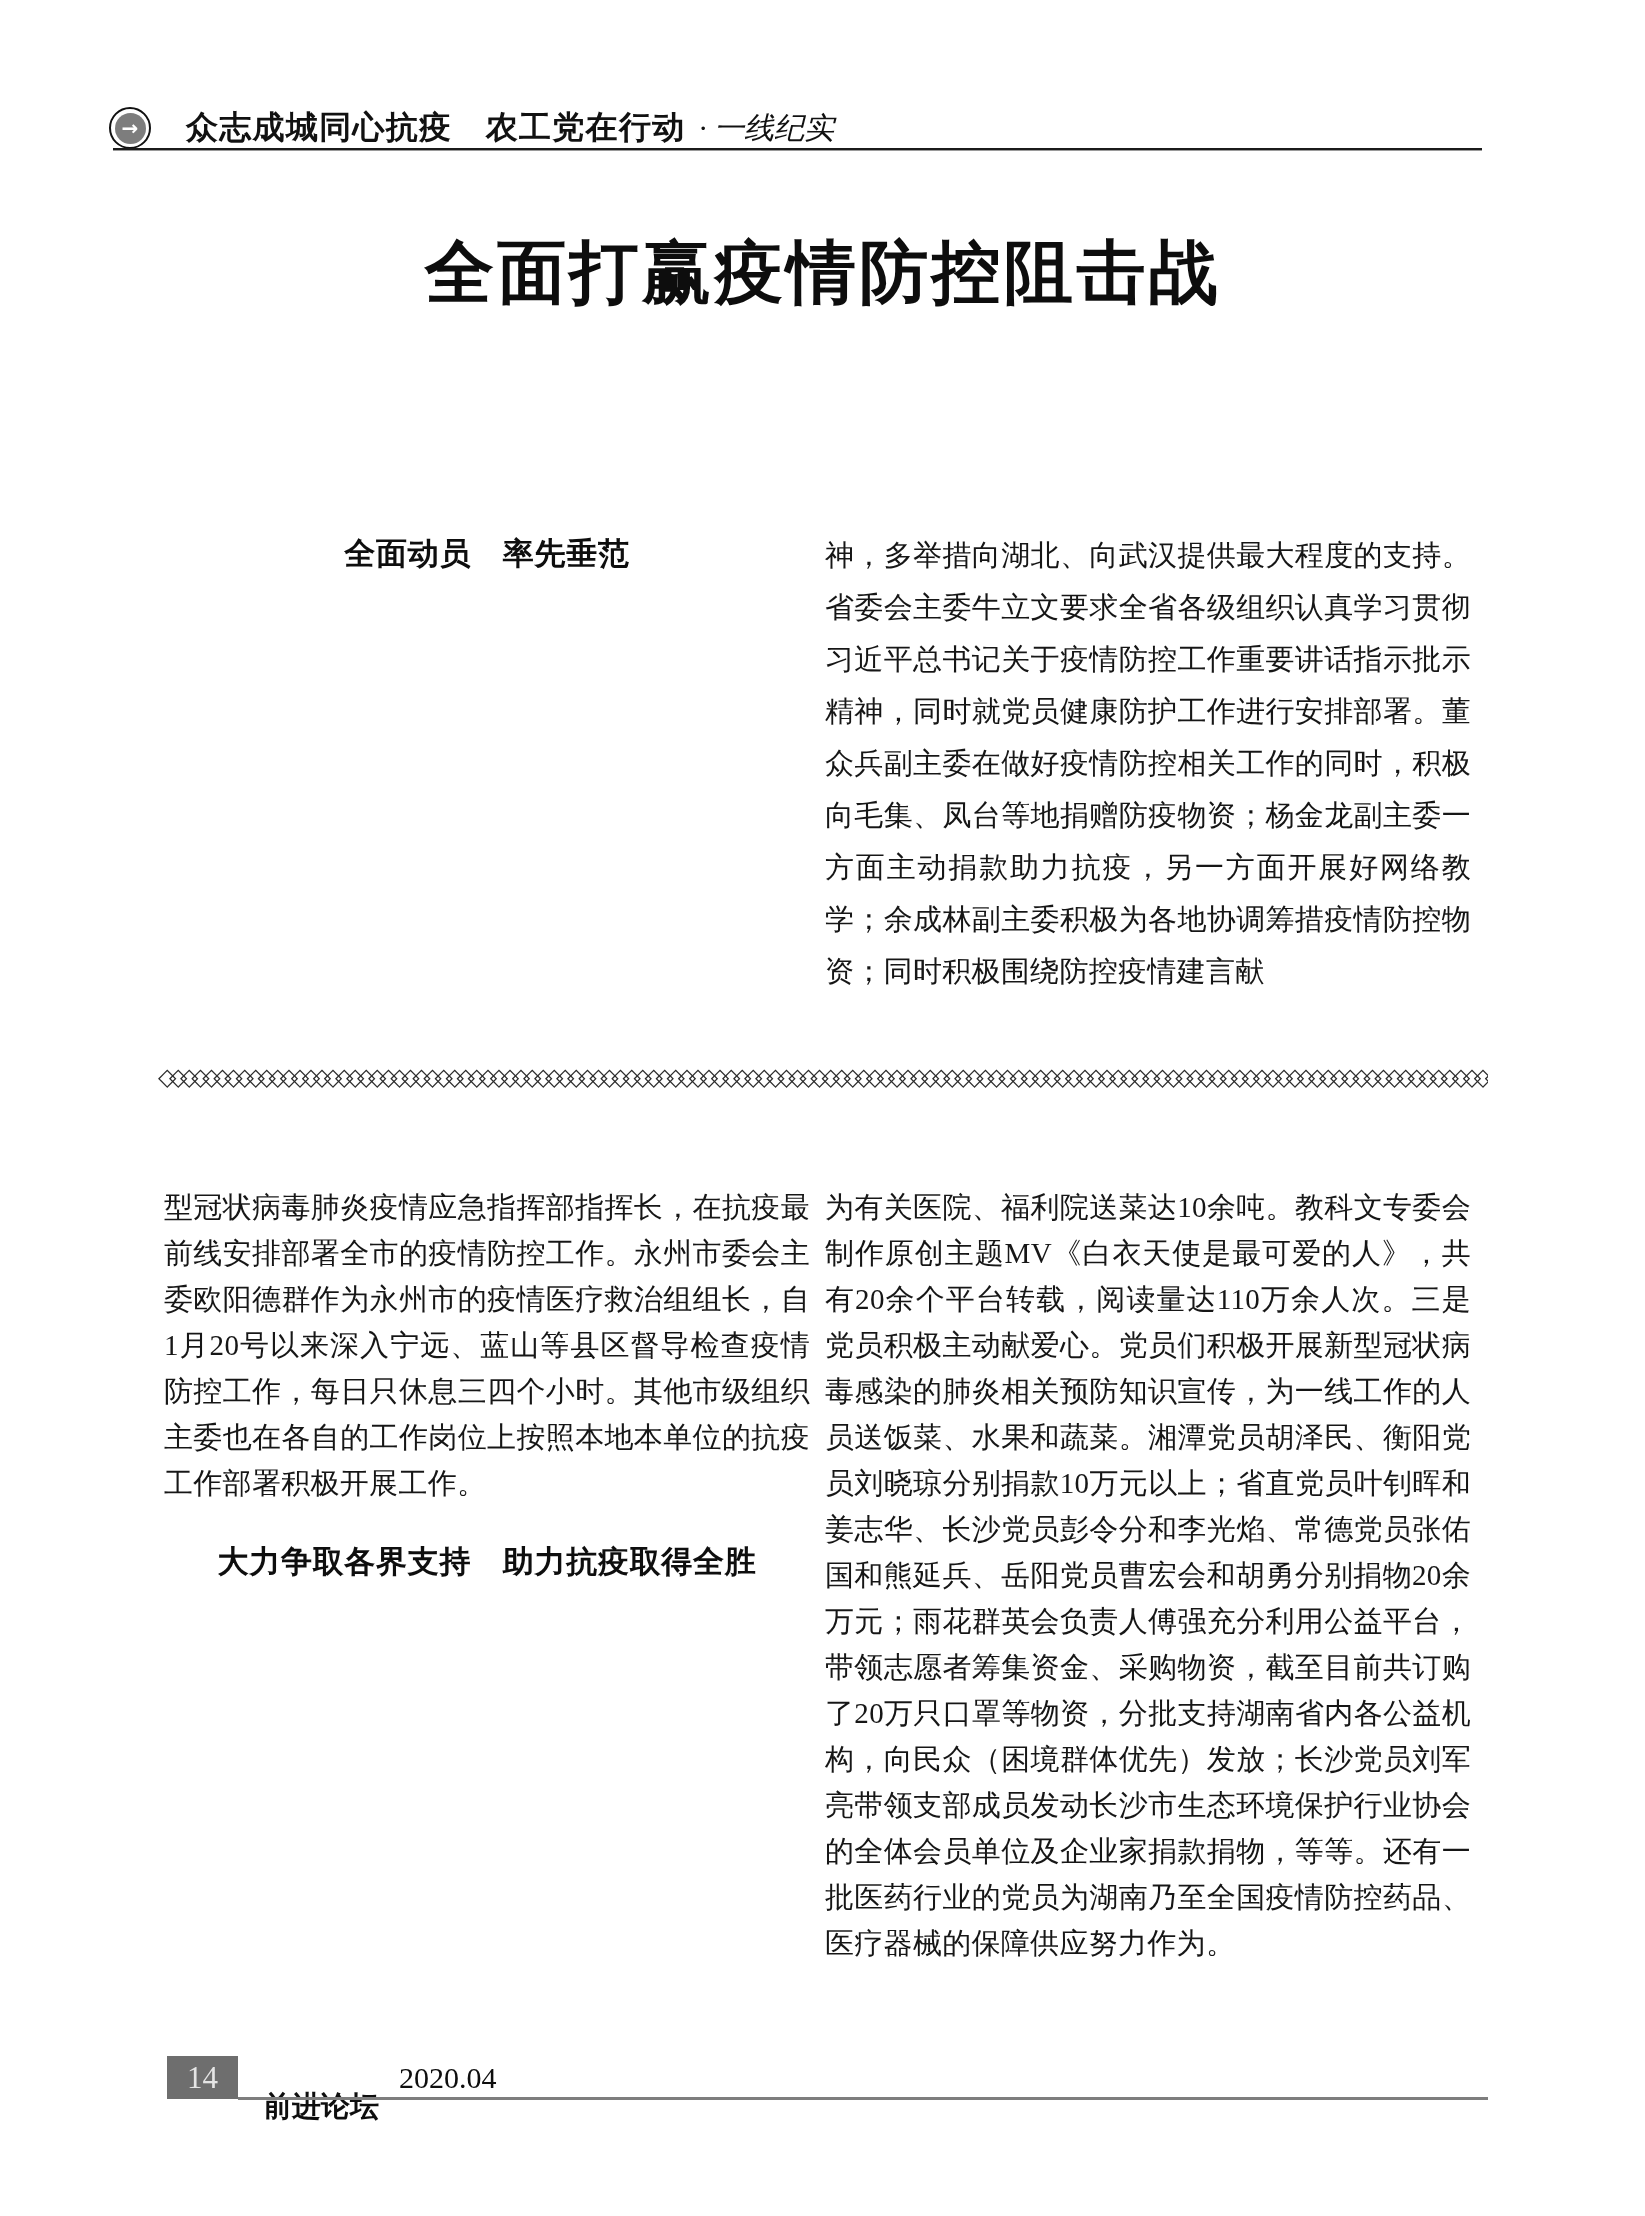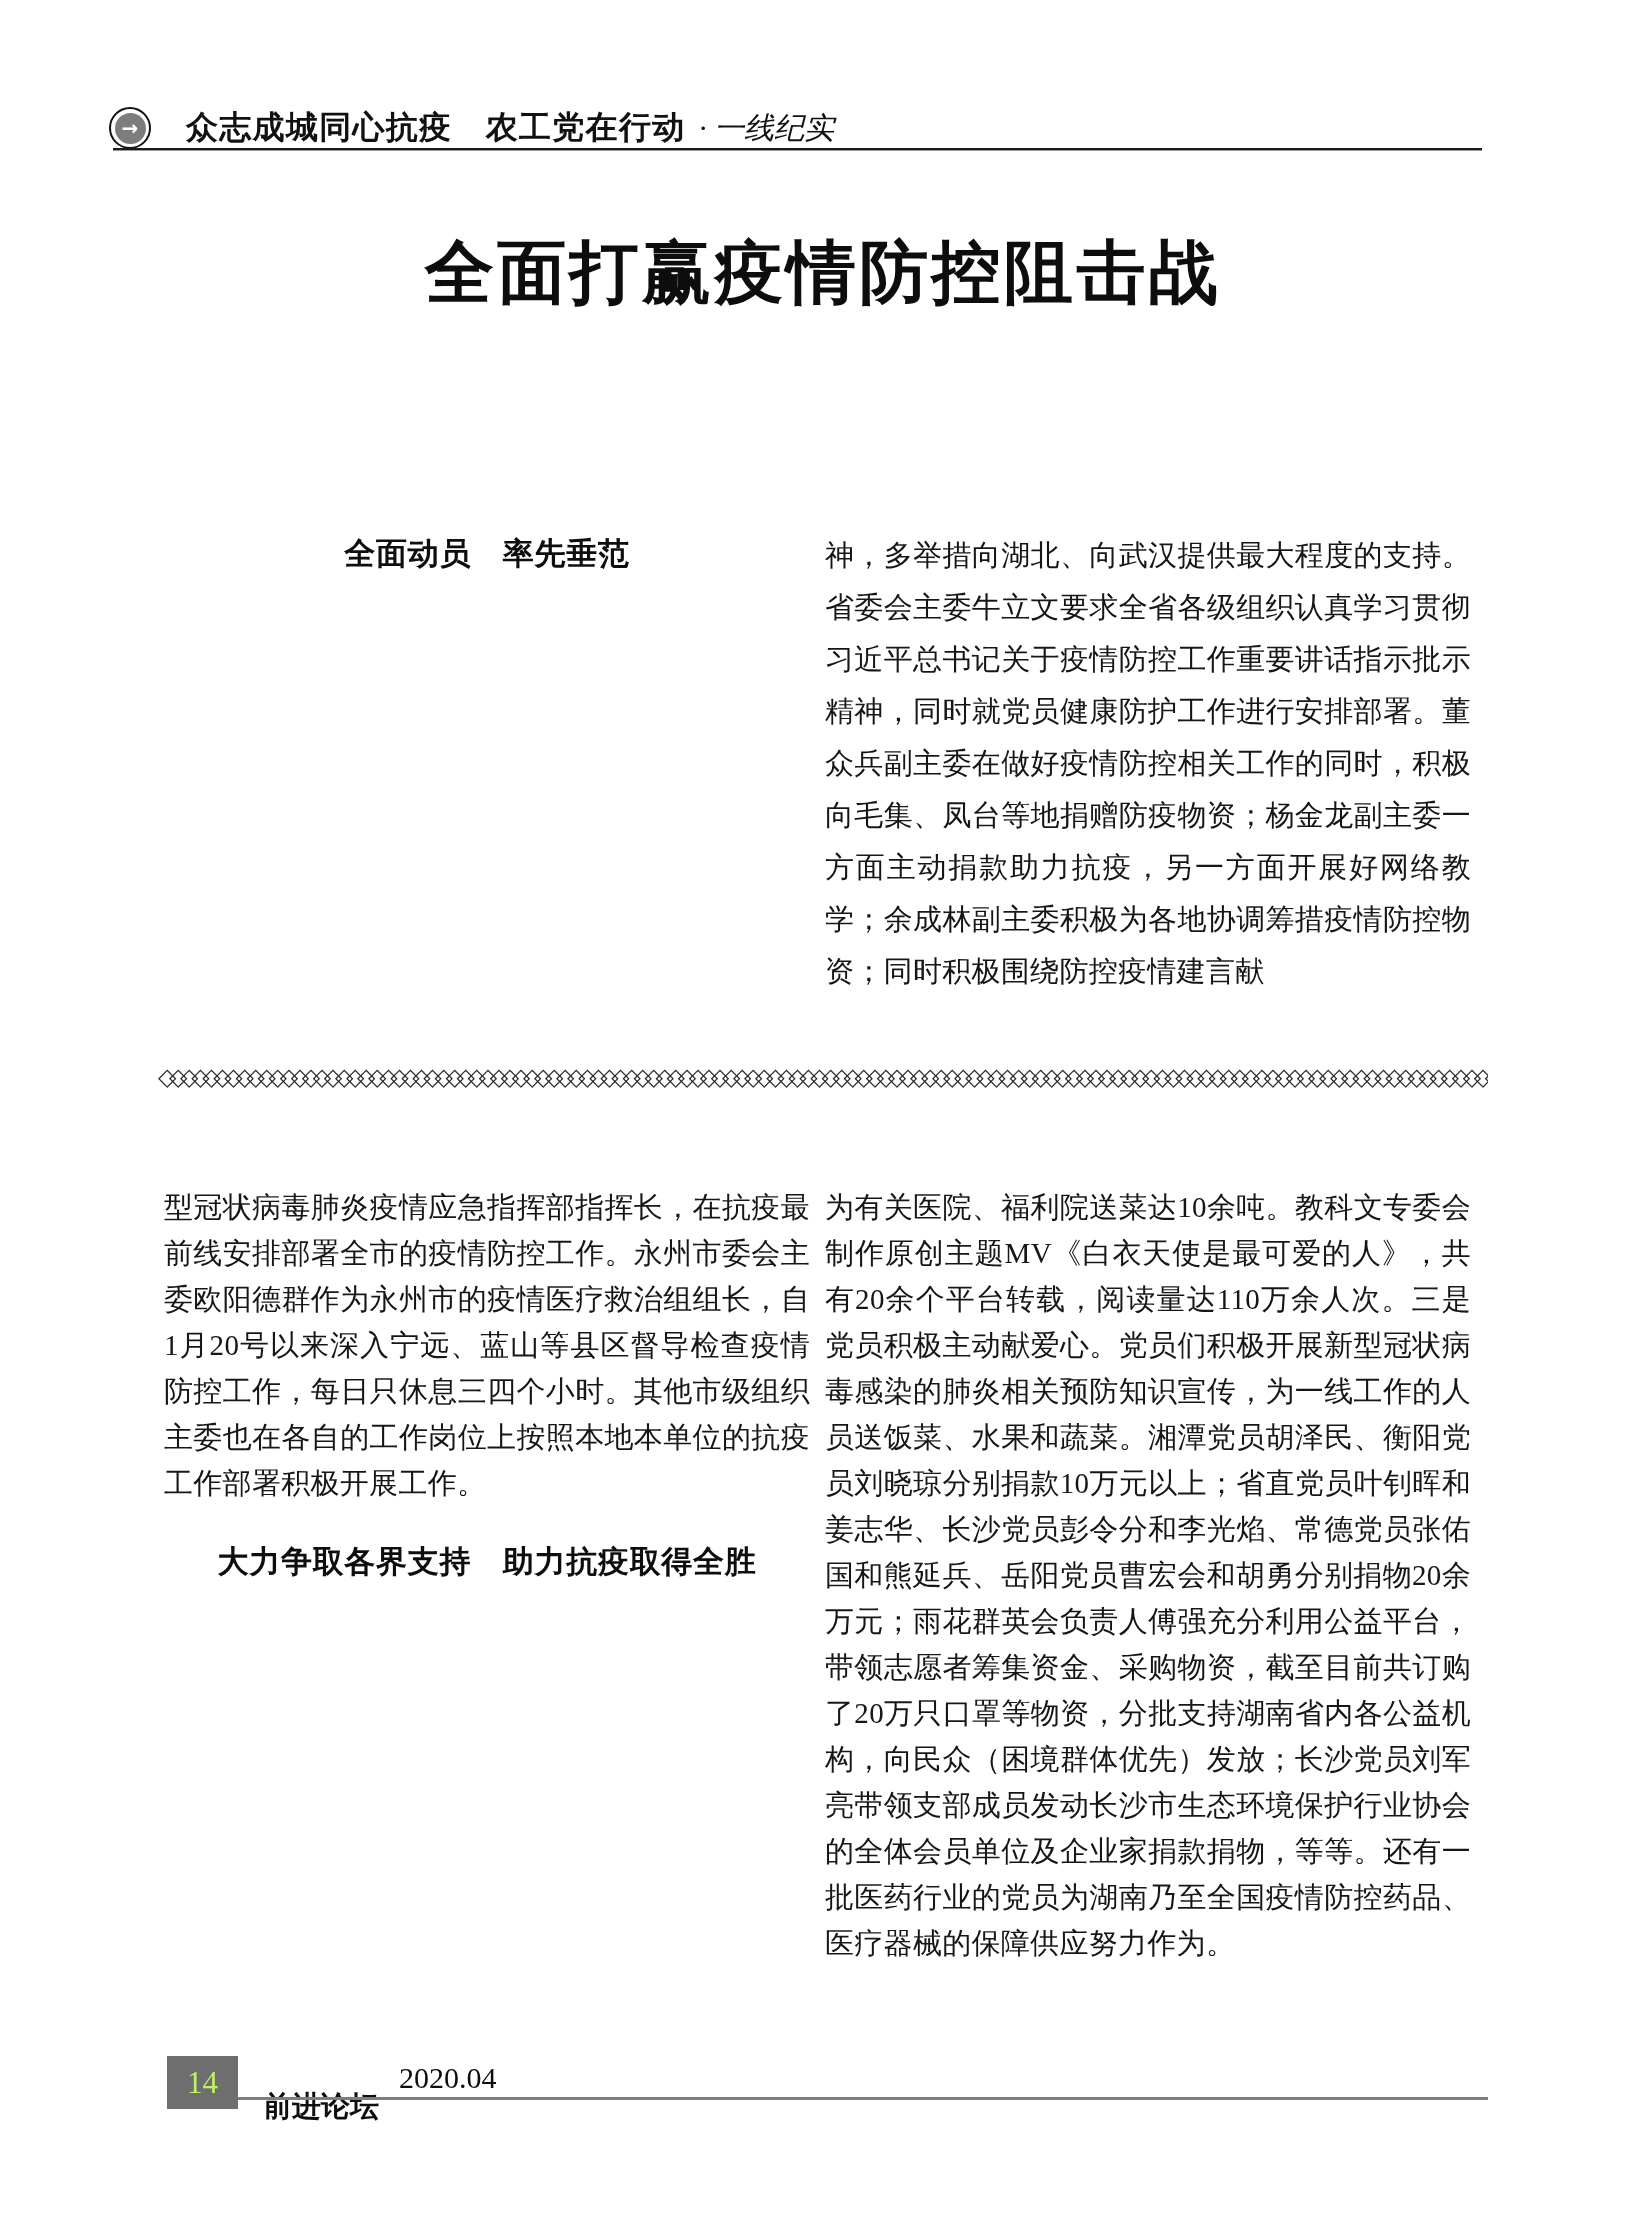--- a/index.html
+++ b/index.html
@@ -135,23 +135,23 @@
     font-size: 24px;
     line-height: 28px;
     letter-spacing: -7.4px;
     color: #2d2d2d;
   }
 
   
   .page-number-box {
     position: absolute;
     left: 167px; top: 2056px;
-    width: 71px; height: 53px;
+    width: 71px; height: 43px;
     background: #6e6e6e;
-    color: #bef264;
+    color: #e5e5e5;
     display: flex; align-items: center; justify-content: center;
     font-family: "Liberation Serif", "DejaVu Serif", serif;
     font-size: 31px;
   }
   .journal-name {
     position: absolute;
     left: 263px; top: 2061px;
     font-family: "Liberation Serif", "DejaVu Serif", serif;
     font-weight: 700;
     font-size: 29px;

